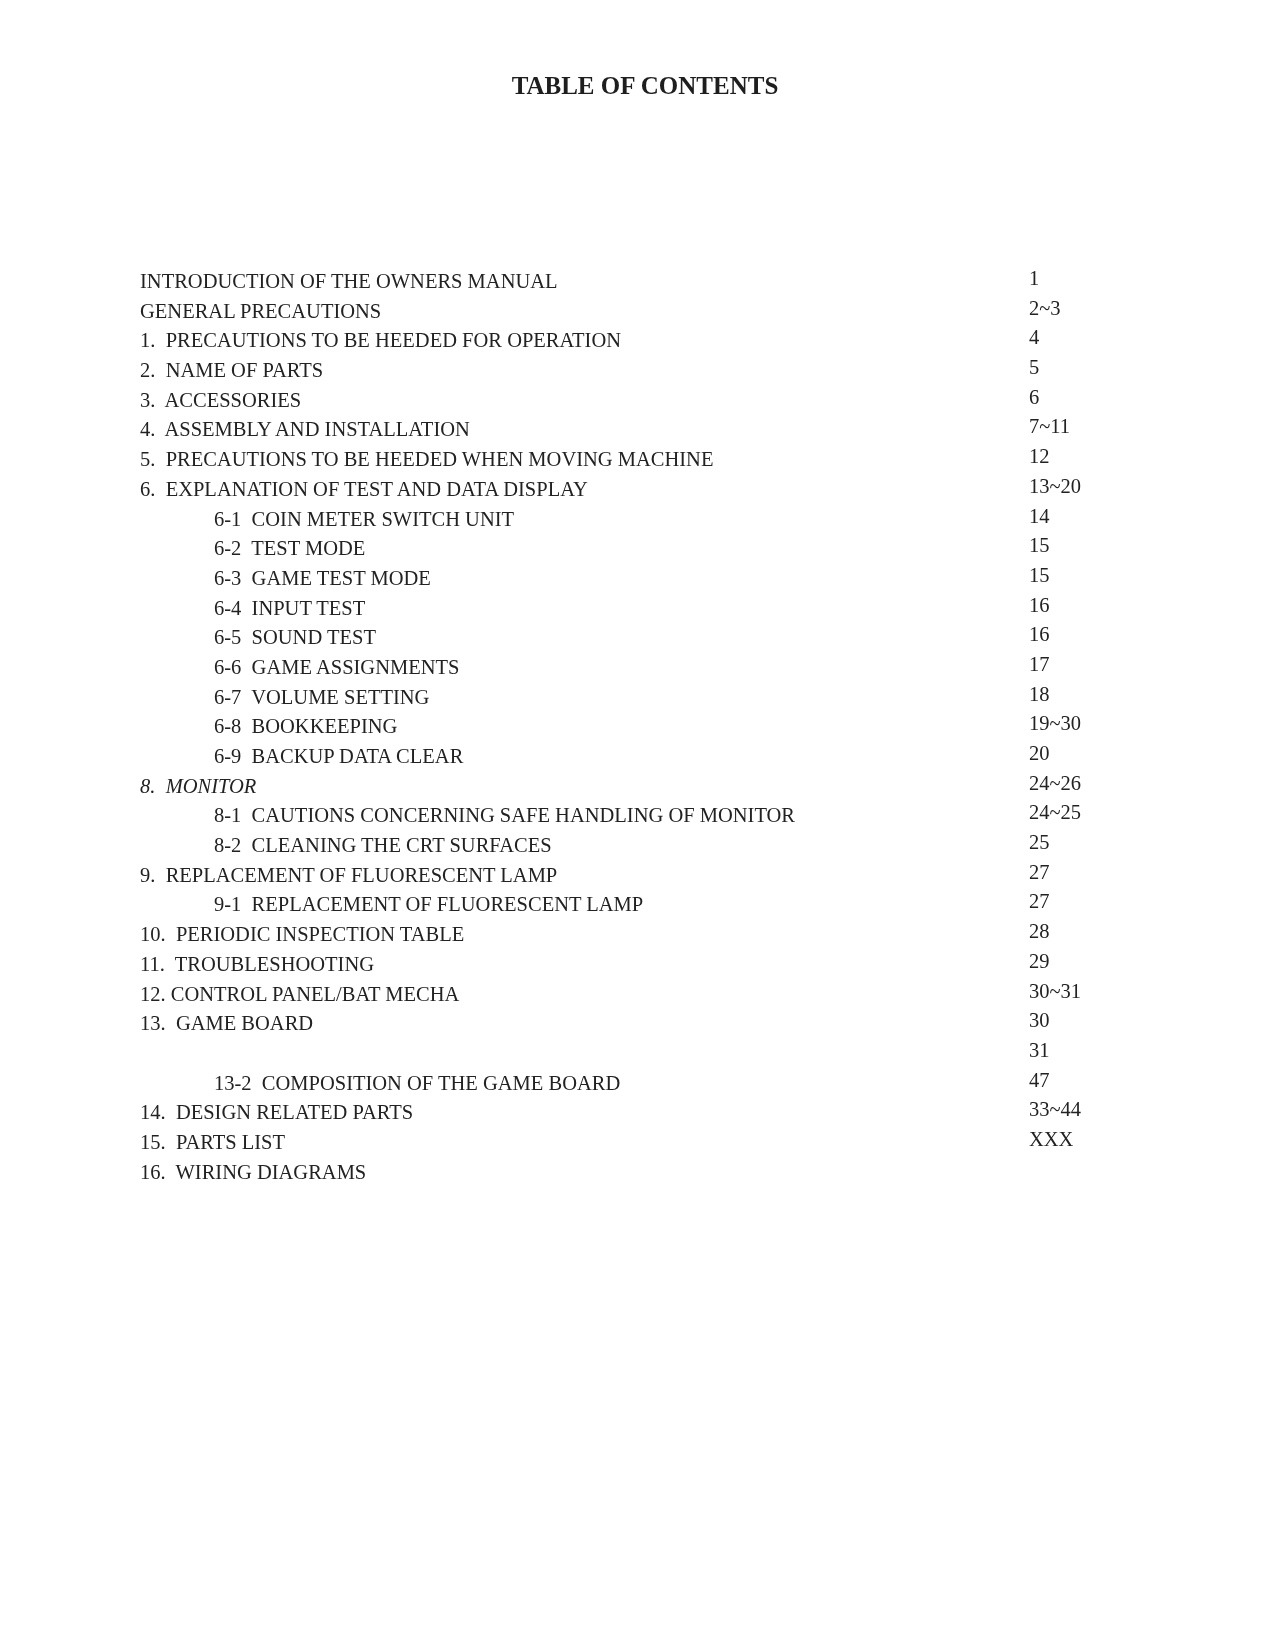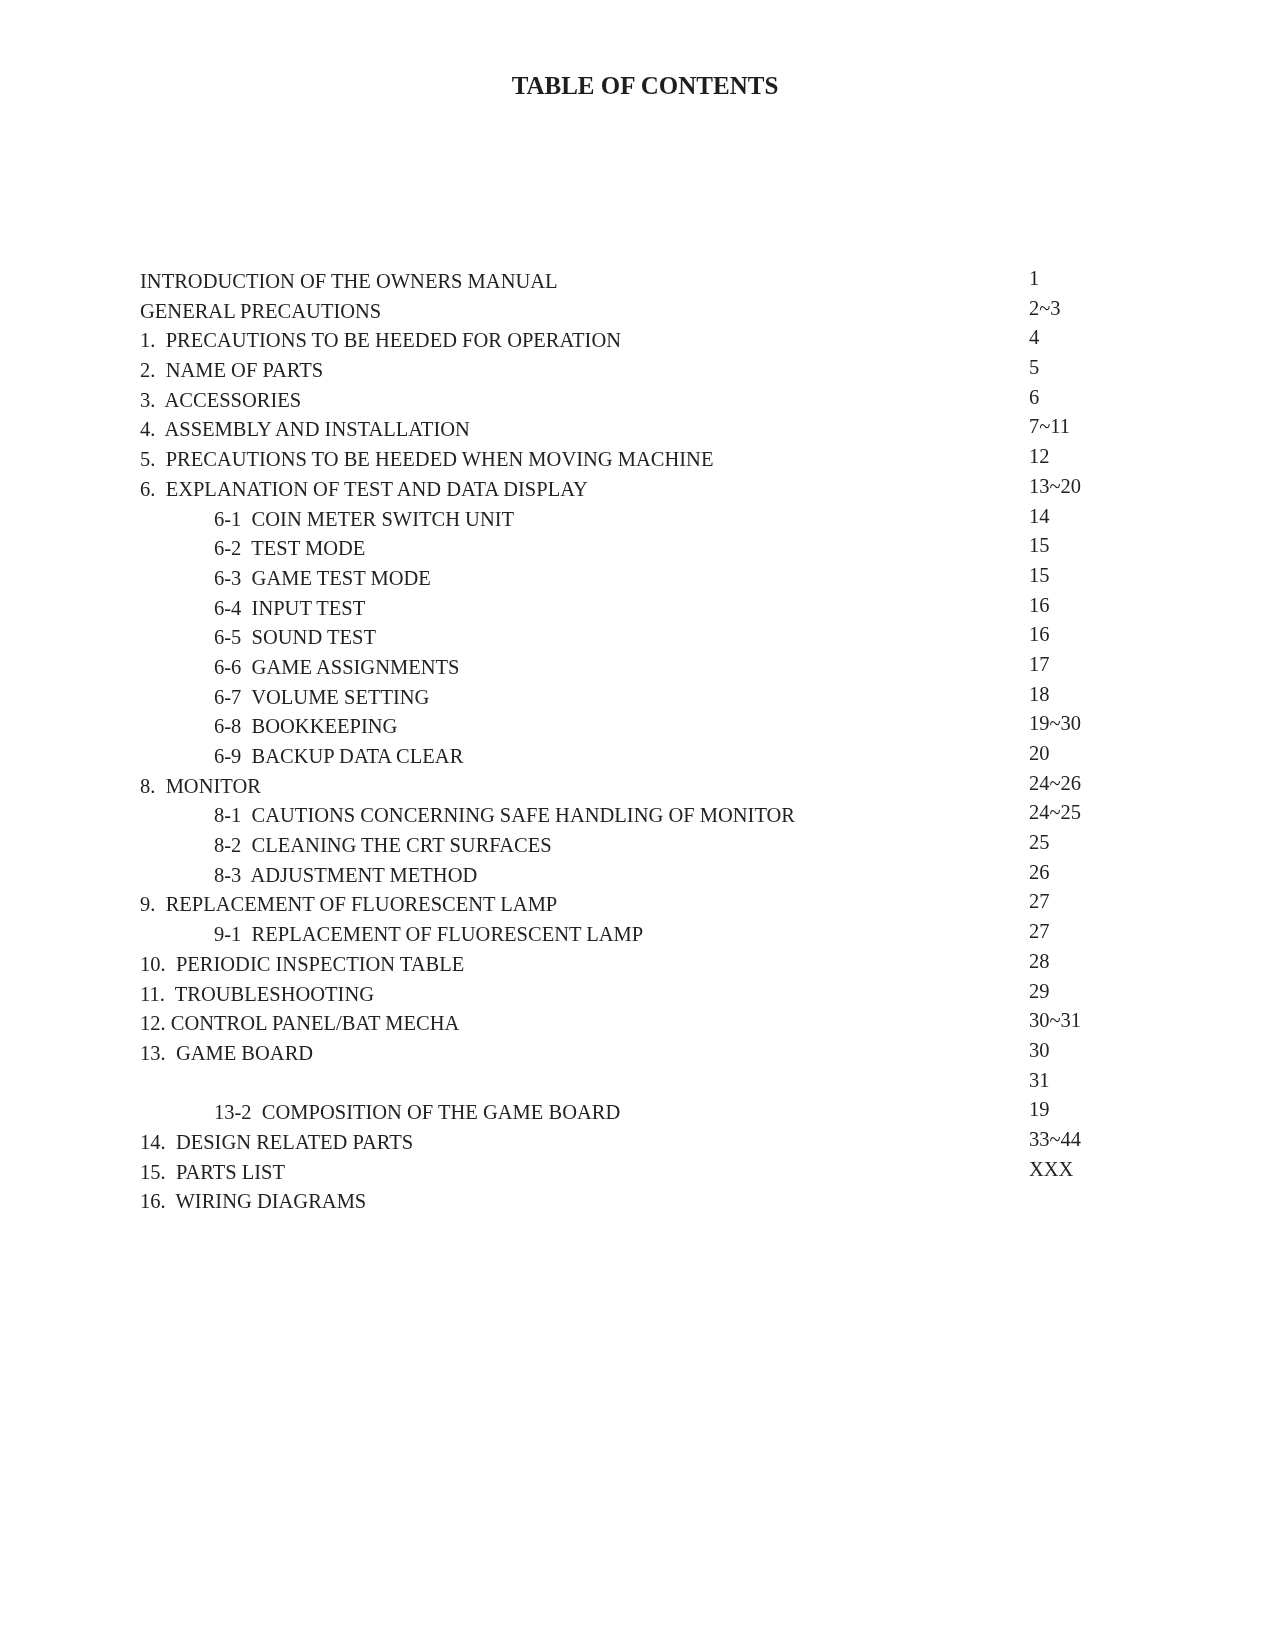--- a/index.html
+++ b/index.html
@@ -124,34 +124,30 @@
     </li>
   <li class="toc-row level-2">
       <span class="label" style="white-space: pre;">6-8  BOOKKEEPING</span>
       <span class="page">19~30</span>
     </li>
   <li class="toc-row level-2">
       <span class="label" style="white-space: pre;">6-9  BACKUP DATA CLEAR</span>
       <span class="page">20</span>
     </li>
   <li class="toc-row">
-      <span class="label" style="white-space: pre;">8.  MONITOR</span>
+      <span class="label" style="white-space: pre; font-style: italic;">8.  MONITOR</span>
       <span class="page">24~26</span>
     </li>
   <li class="toc-row level-2">
       <span class="label" style="white-space: pre;">8-1  CAUTIONS CONCERNING SAFE HANDLING OF MONITOR</span>
       <span class="page">24~25</span>
     </li>
   <li class="toc-row level-2">
       <span class="label" style="white-space: pre;">8-2  CLEANING THE CRT SURFACES</span>
       <span class="page">25</span>
-    </li>
-  <li class="toc-row level-2">
-      <span class="label" style="white-space: pre;">8-3  ADJUSTMENT METHOD</span>
-      <span class="page">26</span>
     </li>
   <li class="toc-row">
       <span class="label" style="white-space: pre;">9.  REPLACEMENT OF FLUORESCENT LAMP</span>
       <span class="page">27</span>
     </li>
   <li class="toc-row level-2">
       <span class="label" style="white-space: pre;">9-1  REPLACEMENT OF FLUORESCENT LAMP</span>
       <span class="page">27</span>
     </li>
   <li class="toc-row">
@@ -168,21 +164,21 @@
     </li>
   <li class="toc-row">
       <span class="label" style="white-space: pre;">13.  GAME BOARD</span>
       <span class="page">30</span>
     </li>
   <li class="toc-row level-2">
       <span class="page">31</span>
     </li>
   <li class="toc-row level-2">
       <span class="label" style="white-space: pre;">13-2  COMPOSITION OF THE GAME BOARD</span>
-      <span class="page">19</span>
+      <span class="page">47</span>
     </li>
   <li class="toc-row">
       <span class="label" style="white-space: pre;">14.  DESIGN RELATED PARTS</span>
       <span class="page">33~44</span>
     </li>
   <li class="toc-row">
       <span class="label" style="white-space: pre;">15.  PARTS LIST</span>
       <span class="page">XXX</span>
     </li>
   <li class="toc-row">

